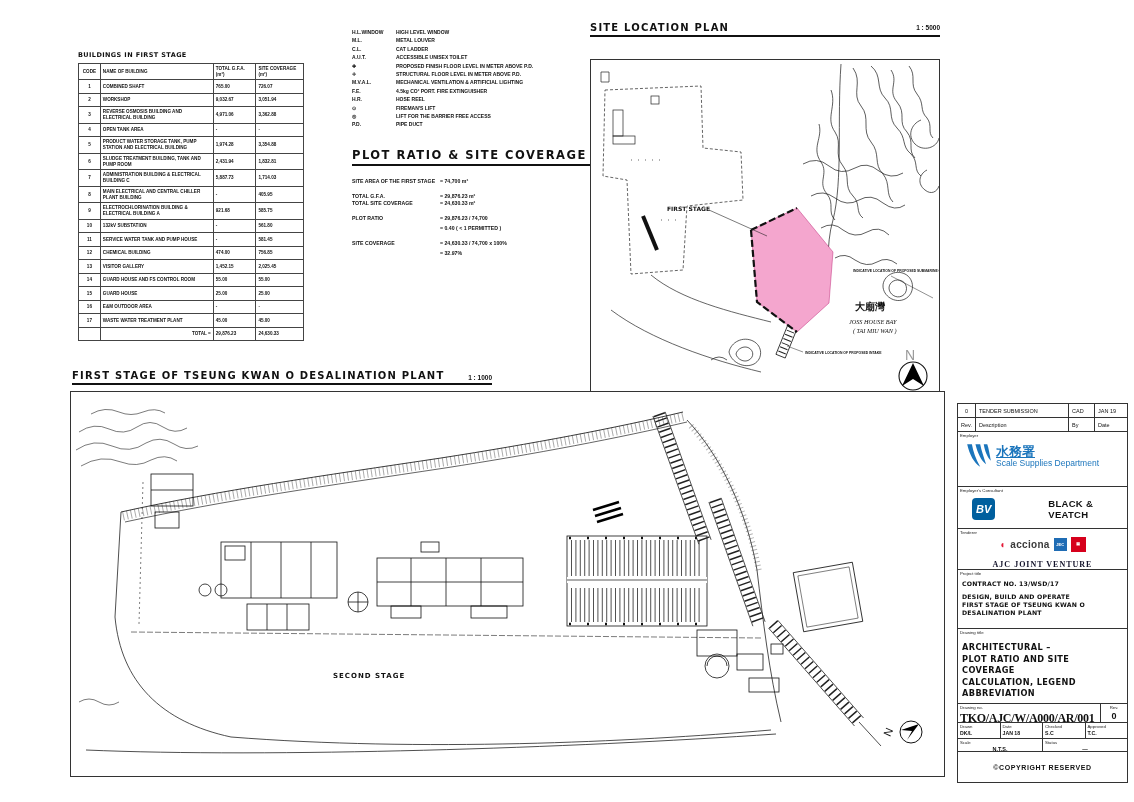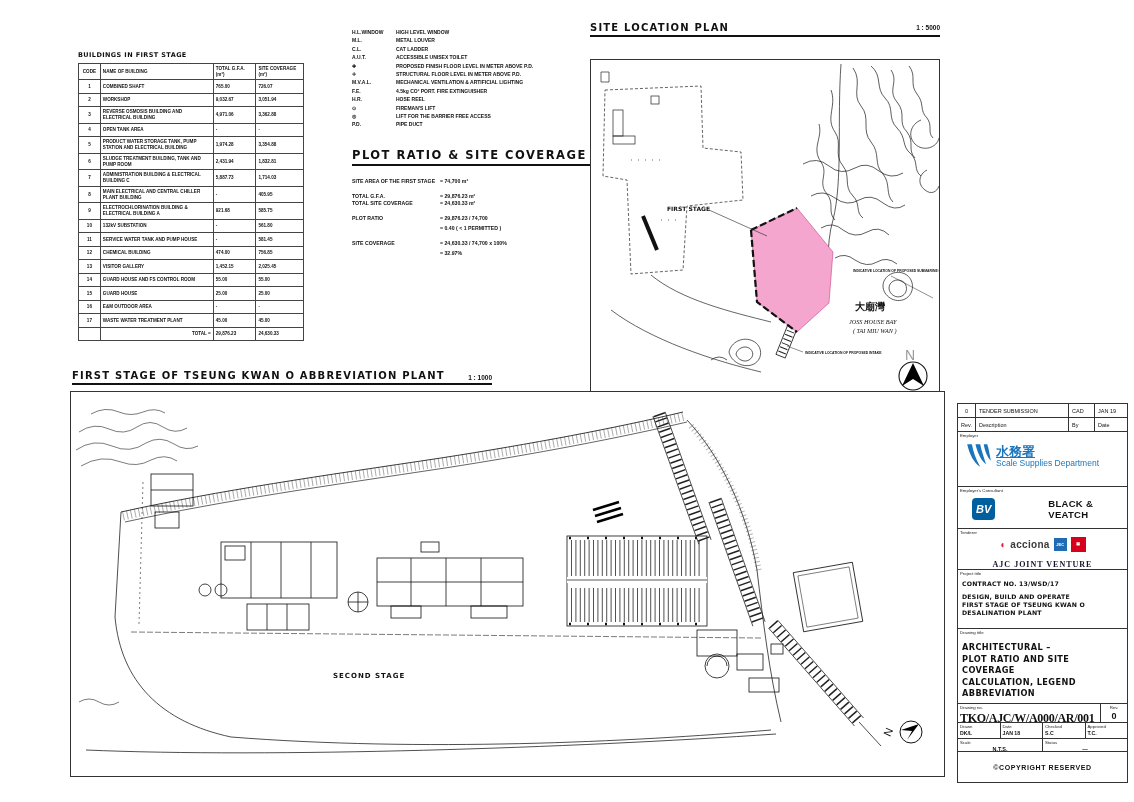--- a/index.html
+++ b/index.html
@@ -392,21 +392,21 @@
 
     <g>
       <text x="314" y="300" font-size="14" fill="#9a9a9a">N</text>
       <circle cx="322" cy="316" r="14" stroke="#111" stroke-width="1.1" fill="none"></circle>
       <polygon points="322,303 333,326 322,319 311,326" fill="#000"></polygon>
     </g>
   </svg>
 </div>
 
 <div class="abs plan-titlebar" id="mainplan-titlebar">
-  <span class="plan-title cad">FIRST STAGE OF TSEUNG KWAN O ABBREVIATION PLANT</span>
+  <span class="plan-title cad">FIRST STAGE OF TSEUNG KWAN O DESALINATION PLANT</span>
   <span class="plan-scale">1 : 1000</span>
 </div>
 <div class="abs" id="mainplan-box">
   <svg width="873" height="384" viewBox="0 0 873 384">
 
     <g stroke="#222" fill="none" stroke-width="0.6">
       <path d="M8,40 q15,-10 30,-3 q15,7 28,-2 q13,-9 26,0 q12,8 24,1"></path>
       <path d="M5,58 q18,-12 36,-4 q18,8 34,-3 q14,-8 28,1 q12,8 24,2"></path>
       <path d="M10,74 q20,-12 40,-4 q16,6 30,-2 q14,-7 26,1"></path>
       <path d="M20,22 q14,-8 28,-2 q12,5 24,0 q12,-5 22,1"></path>

